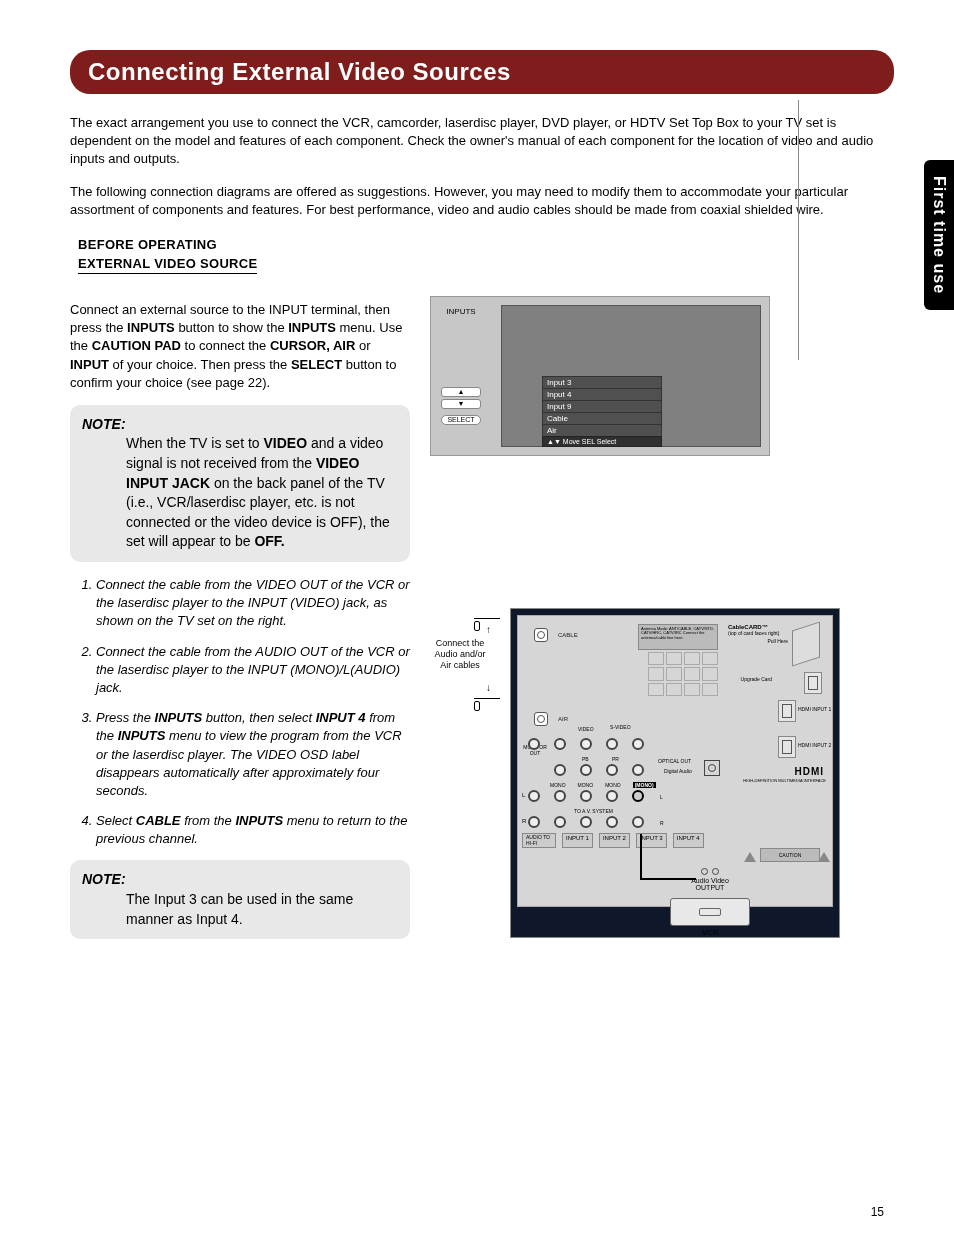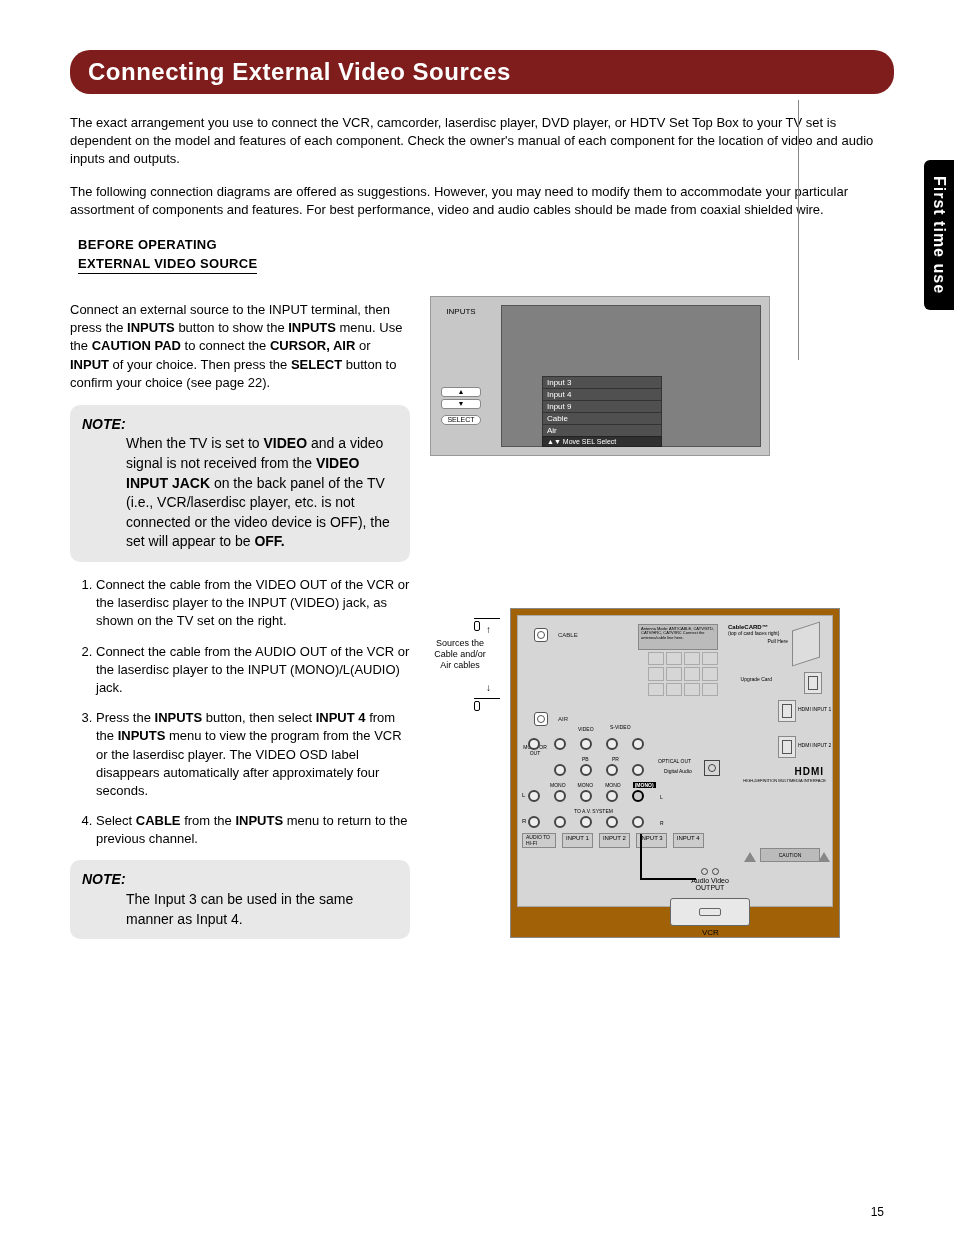--- a/index.html
+++ b/index.html
@@ -56,21 +56,21 @@
     background: #e8e8e8;
     border-radius: 10px;
     padding: 10px 12px;
     margin-top: 10px;
     font-size: 14px;
     line-height: 1.4;
   }
   .note-box .note-label { font-style: italic; font-weight: bold; }
   .note-box .note-body { display:block; padding-left: 44px; }
   ol.steps { padding-left: 26px; margin: 8px 0; font-size: 13px; line-height:1.4;}
-  ol.steps li { margin-bottom: 12px; }
+  ol.steps li { margin-bottom: 12px; font-style: italic; }
 
   
   .side-tab {
     position: absolute;
     right: 0;
     top: 160px;
     background: #000;
     color: #fff;
     writing-mode: vertical-rl;
     font-weight: bold;
@@ -116,21 +116,21 @@
     width: 420px;
     height: 360px;
     font-size: 7px;
   }
   .cable-note { position:absolute; left:0; top:40px; width:60px; font-size:9px; text-align:center; line-height:1.2;}
   .antenna { position:absolute; left:44px; width:30px; height:12px; }
   .ant-line { border-top:1px solid #000; width:26px; display:inline-block; vertical-align:middle;}
   .plug { display:inline-block; width:6px; height:10px; border:1px solid #000; border-radius:2px; vertical-align:middle; background:#fff;}
   .main-panel {
     position:absolute; left:80px; top:10px; width:330px; height:330px;
-    background:#a16207; border:1px solid #888;
+    background:#0f172a; border:1px solid #888;
   }
   .main-panel .inner { position:absolute; left:6px; top:6px; right:6px; bottom:30px; background:#d6d6d6; border:1px solid #aaa;}
   .coax { width:14px; height:14px; border:1px solid #555; background:#fff; border-radius:3px; display:flex; align-items:center; justify-content:center;}
   .coax::after{content:""; width:6px; height:6px; border:1px solid #555; border-radius:50%;}
   .rca { width:12px; height:12px; border:2px solid #444; border-radius:50%; background:#eee; }
   .rca.on { border-color:#000; background:#ccc;}
   .label-s { font-size:6px; color:#222; }
   .row { position:absolute; display:flex; gap:10px; align-items:center;}
   .grid-vents { position:absolute; top:36px; left:130px; width:70px; height:44px; display:grid; grid-template-columns:repeat(4,1fr); grid-template-rows:repeat(3,1fr); gap:2px;}
   .grid-vents div{ border:1px solid #aaa;}
@@ -236,21 +236,21 @@
         <span class="note-label">NOTE:</span>
         <span class="note-body">The Input 3 can be used in the same manner as Input 4.</span>
       </div>
     </div>
 
     <div class="right-col">
 
       <div class="panel-fig">
         <div class="antenna" style="top:16px;"><span class="ant-line"></span><span class="plug"></span></div>
         <div style="position:absolute; left:56px; top:26px; font-size:10px;">↑</div>
-        <div class="cable-note">Sources the Cable and/or Air cables</div>
+        <div class="cable-note">Connect the Audio and/or Air cables</div>
         <div style="position:absolute; left:56px; top:84px; font-size:10px;">↓</div>
         <div class="antenna" style="top:96px;"><span class="ant-line"></span><span class="plug"></span></div>
 
         <div class="main-panel">
           <div class="inner">
 
             <div class="row" style="top:12px; left:16px;">
               <div class="coax"></div>
               <span class="label-s">CABLE</span>
             </div>

